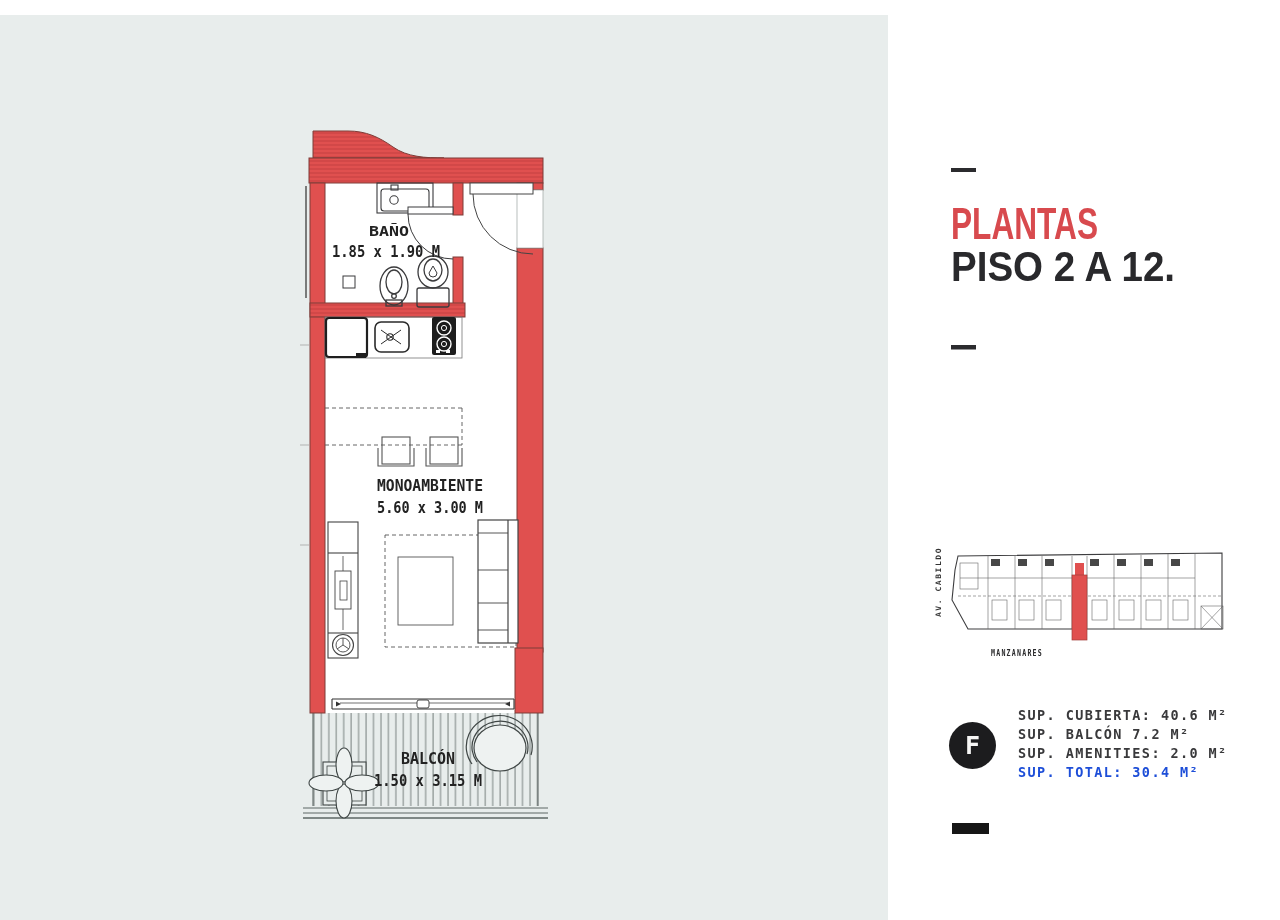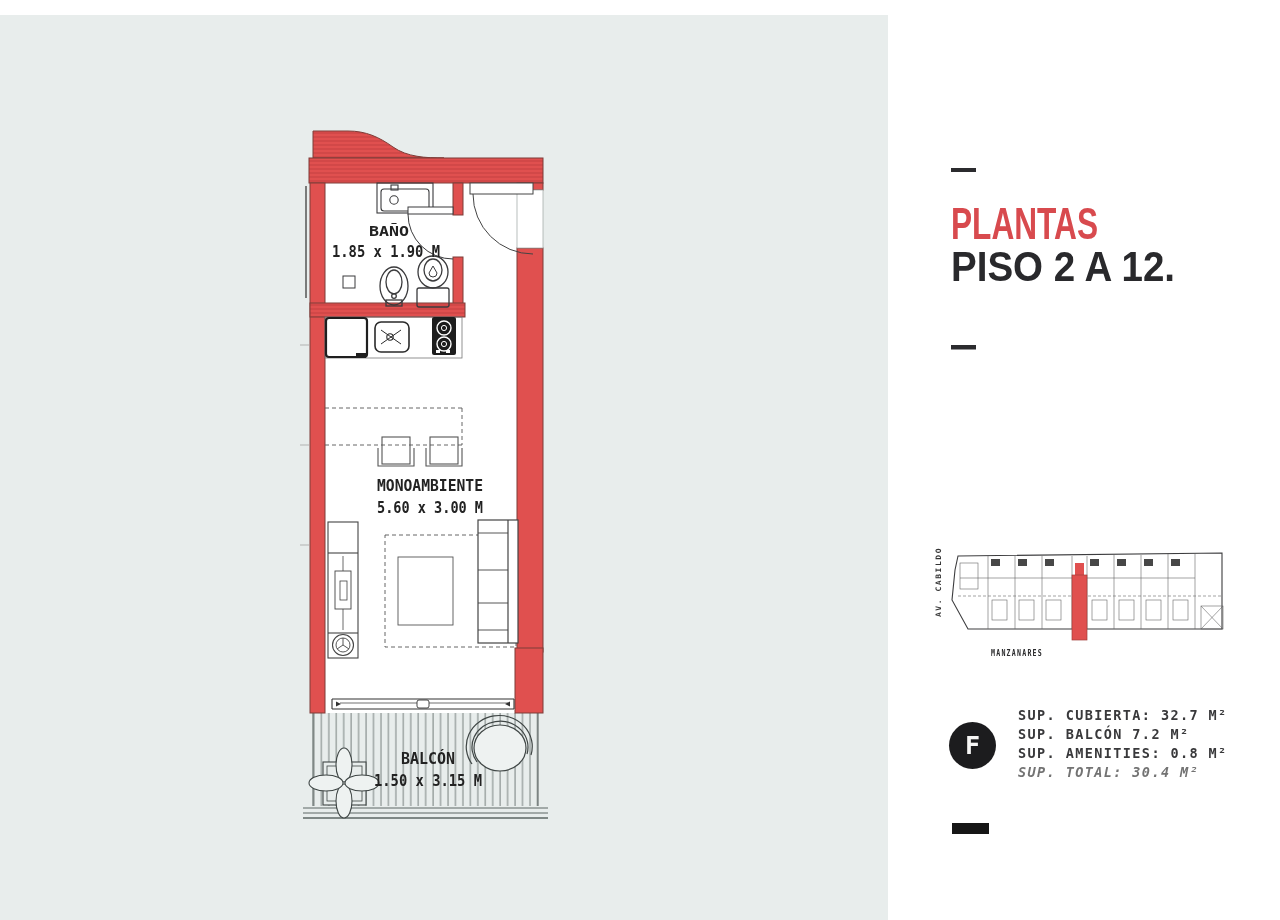--- a/index.html
+++ b/index.html
@@ -4,21 +4,21 @@
 <style>
   html,body{margin:0;padding:0;background:#ffffff;}
   #canvas{position:relative;width:1280px;height:920px;background:#ffffff;overflow:hidden;
           font-family:"DejaVu Sans Mono","Liberation Mono",monospace;}
   .panel{position:absolute;left:0;top:15px;width:888px;height:905px;background:#e8edec;}
   .abs{position:absolute;}
   
   .sup-block{position:absolute;left:1018px;top:706px;width:230px;}
   .sup-line{font-size:13.5px;font-weight:bold;letter-spacing:1.4px;line-height:19px;
             color:#39393b;white-space:nowrap;}
-  .sup-line.hl{color:#737373;font-style:italic;}
+  .sup-line.hl{color:#1d4ed8;}
   .f-badge{position:absolute;left:949px;top:722px;width:47px;height:47px;border-radius:50%;
            background:#1c1c1e;color:#f6f6f6;display:flex;align-items:center;justify-content:center;
            font-size:25px;font-weight:bold;font-family:"DejaVu Sans Mono",monospace;}
   .black-bar{position:absolute;left:952px;top:823px;width:37px;height:11px;background:#161616;}
   svg text{font-family:"DejaVu Sans Mono","Liberation Mono",monospace;}
   svg .head{font-family:"Liberation Sans","DejaVu Sans",sans-serif;}
 </style>
 </head>
 <body>
 
@@ -245,20 +245,20 @@
       <rect x="1075" y="563" width="9" height="12" fill="#e0504f"></rect>
       <rect x="1072" y="575" width="15" height="65" fill="#e0504f" stroke="#a03c3a" stroke-width="0.7"></rect>
     </g>
     <text transform="translate(941,582) rotate(-90)" x="0" y="0" text-anchor="middle" font-size="7.5" font-weight="bold" fill="#333" letter-spacing="1.5" textLength="70" lengthAdjust="spacingAndGlyphs">AV. CABILDO</text>
     <text x="991" y="656" font-size="8" font-weight="bold" fill="#2a2a2c" letter-spacing="1.5" textLength="52" lengthAdjust="spacingAndGlyphs">MANZANARES</text>
   </svg>
 
   <div class="f-badge">F</div>
 
   <div class="sup-block">
-    <div class="sup-line">SUP. CUBIERTA: 32.7 M²</div>
+    <div class="sup-line">SUP. CUBIERTA: 40.6 M²</div>
     <div class="sup-line">SUP. BALCÓN 7.2 M²</div>
-    <div class="sup-line">SUP. AMENITIES: 0.8 M²</div>
+    <div class="sup-line">SUP. AMENITIES: 2.0 M²</div>
     <div class="sup-line hl">SUP. TOTAL: 30.4 M²</div>
   </div>
 
   <div class="black-bar"></div>
 </div>
 
 </body></html>

